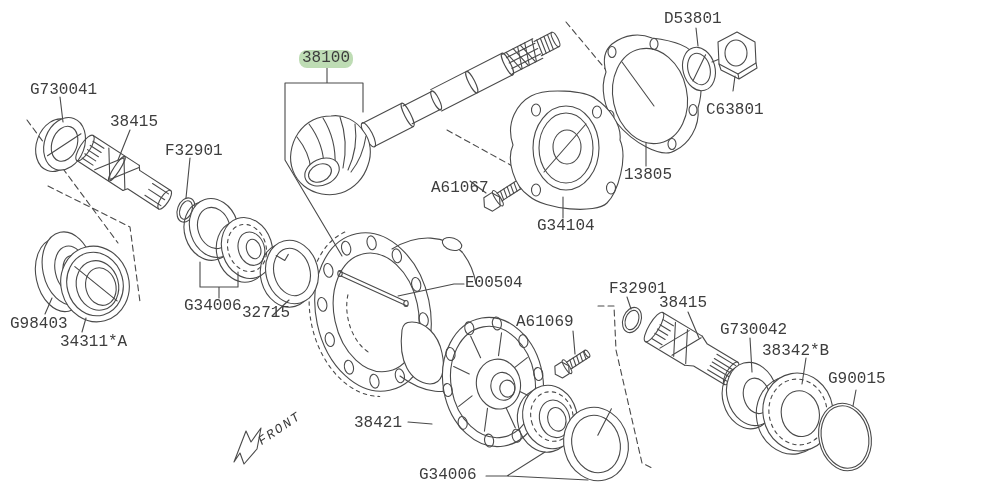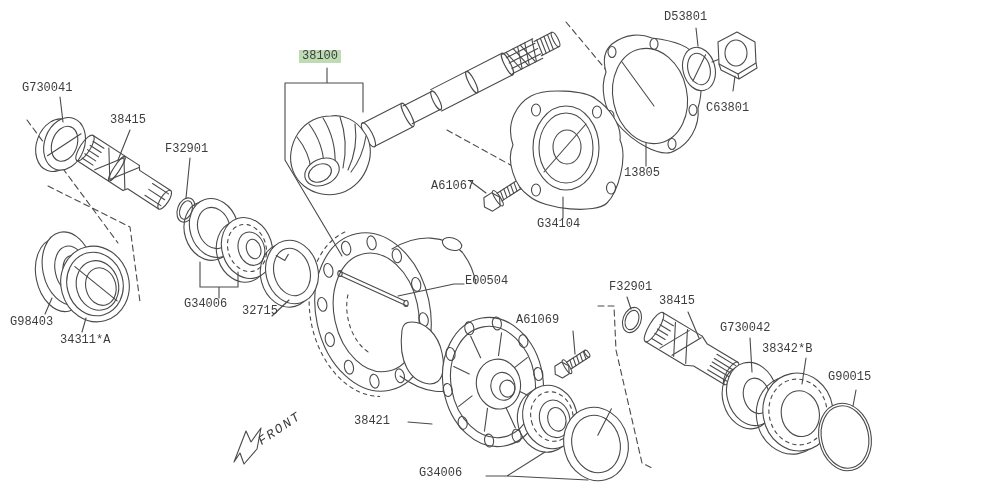--- a/index.html
+++ b/index.html
@@ -5,23 +5,23 @@
   html,body{margin:0;padding:0;background:#ffffff;}
   body{width:984px;height:488px;position:relative;overflow:hidden;
        font-family:"Liberation Mono",monospace;}
   #scene{position:absolute;left:0;top:0;}
   svg *{stroke:var(--line,#4a4a4a);stroke-width:1.1;fill:none;
         stroke-linecap:round;stroke-linejoin:round;}
   svg .f{fill:#ffffff;}
   svg .dash{stroke-dasharray:6 4;}
   svg .teeth{stroke-dasharray:3.5 4;}
   svg .ldr{stroke-width:1;}
-  .lbl{position:absolute;font-size:12px;line-height:1.1;color:var(--text,#3d3d3d);
+  .lbl{position:absolute;font-size:16px;line-height:1.1;color:var(--text,#3d3d3d);
        white-space:nowrap;letter-spacing:0px;}
-  .hl{background:var(--hl,#bedcb4);padding:0 3px;}
+  .hl{background:var(--hl,#bedcb4);padding:0 3px;border-radius:8px;}
   .front-txt{font-size:13px;letter-spacing:2px;font-style:italic;
              transform:rotate(-34deg);transform-origin:0 0;}
 </style>
 </head>
 <body>
 
 <svg id="scene" width="984" height="488" viewBox="0 0 984 488">
 
   <g>
     <path class="dash" d="M27,120 L118,243"></path>
@@ -291,21 +291,21 @@
     <path d="M573,331 L575,354"></path>
     <path d="M52,298 L45,314"></path>
     <path d="M86,318 L82,332"></path>
     <path d="M200,262 V287 H238 V272 M219,287 V298"></path>
     <path d="M272,316 L289,300"></path>
     <path d="M408,422 L432,424"></path>
     <path d="M486,476 H507 M507,476 L545,452 M507,476 L588,480"></path>
   </g>
 </svg>
 
-<div class="lbl" style="left:22px;top:82px">G730041</div>
+<div class="lbl" style="left:30px;top:82px">G730041</div>
 <div class="lbl" style="left:110px;top:114px">38415</div>
 <div class="lbl" style="left:165px;top:143px">F32901</div>
 <div class="lbl hl" style="left:299px;top:50px">38100</div>
 <div class="lbl" style="left:664px;top:11px">D53801</div>
 <div class="lbl" style="left:706px;top:102px">C63801</div>
 <div class="lbl" style="left:431px;top:180px">A61067</div>
 <div class="lbl" style="left:624px;top:167px">13805</div>
 <div class="lbl" style="left:537px;top:218px">G34104</div>
 <div class="lbl" style="left:465px;top:275px">E00504</div>
 <div class="lbl" style="left:10px;top:316px">G98403</div>

